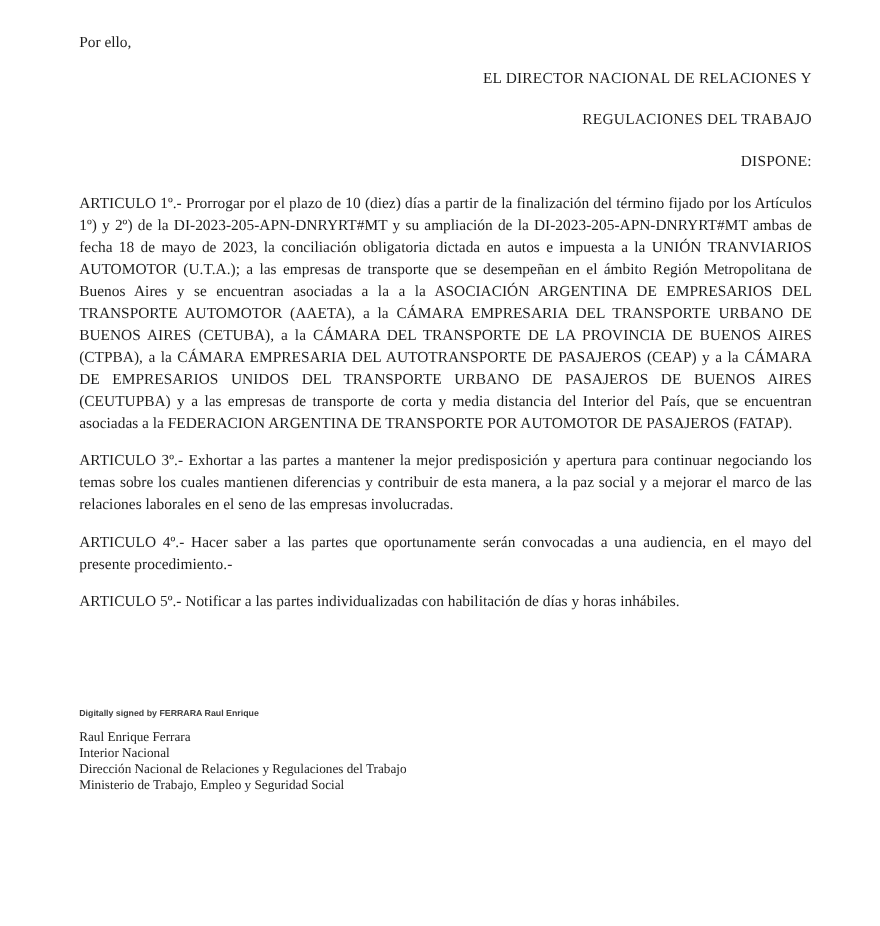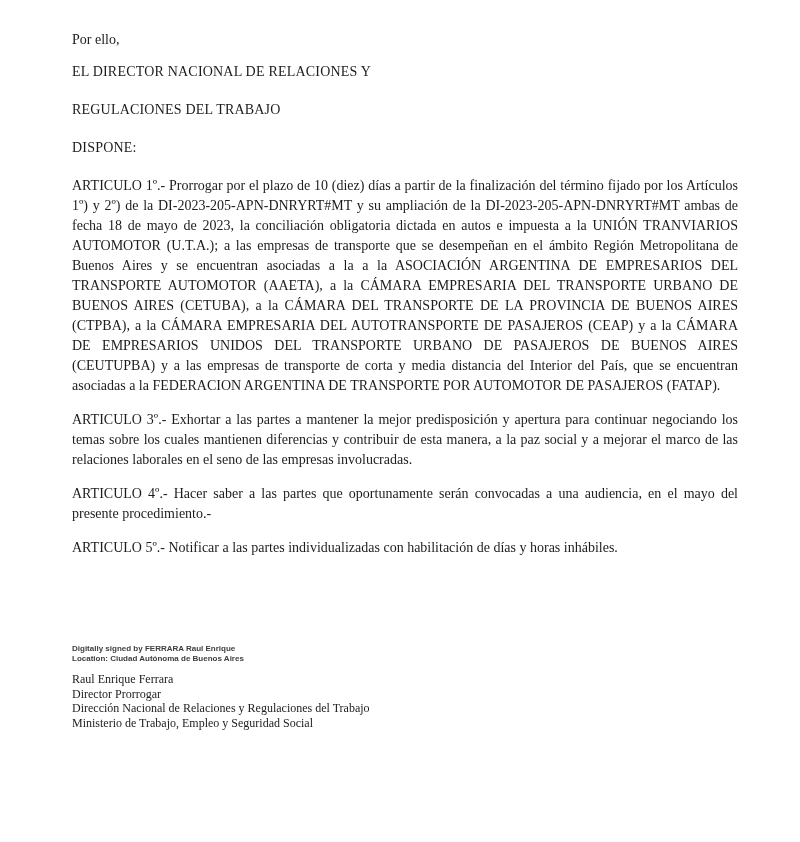--- a/index.html
+++ b/index.html
@@ -17,21 +17,21 @@
     font-family: "Liberation Serif", "DejaVu Serif", serif;
     color: #1c1c1c;
     font-size: 14px;
     overflow: hidden;
   }
   .intro {
     margin: 0 0 12px 0;
     line-height: 20px;
   }
   .center-line {
-    text-align: left;
+    text-align: right;
     margin: 0 0 18px 0;
     line-height: 20px;
     letter-spacing: 0.2px;
   }
   .article {
     margin: 0 0 14px 0;
     line-height: 20px;
     text-align: justify;
   }
   .stamp {
@@ -69,23 +69,22 @@
 
 
   <p class="article">ARTICULO 3º.- Exhortar a las partes a mantener la mejor predisposición y apertura para continuar negociando los temas sobre los cuales mantienen diferencias y contribuir de esta manera, a la paz social y a mejorar el marco de las relaciones laborales en el seno de las empresas involucradas.</p>
 
   <p class="article">ARTICULO 4º.- Hacer saber a las partes que oportunamente serán convocadas a una audiencia, en el mayo del presente procedimiento.-</p>
 
   <p class="article">ARTICULO 5º.- Notificar a las partes individualizadas con habilitación de días y horas inhábiles.</p>
 
   <div class="stamp">
     <div>Digitally signed by FERRARA Raul Enrique</div>
-    <div>Location: Ciudad Autónoma de Buenos Aires</div>
   </div>
 
   <div class="signer">
     <div>Raul Enrique Ferrara</div>
-    <div>Director Prorrogar</div>
+    <div>Interior Nacional</div>
     <div>Dirección Nacional de Relaciones y Regulaciones del Trabajo</div>
     <div>Ministerio de Trabajo, Empleo y Seguridad Social</div>
   </div>
 
 </div>
 
 </body></html>

